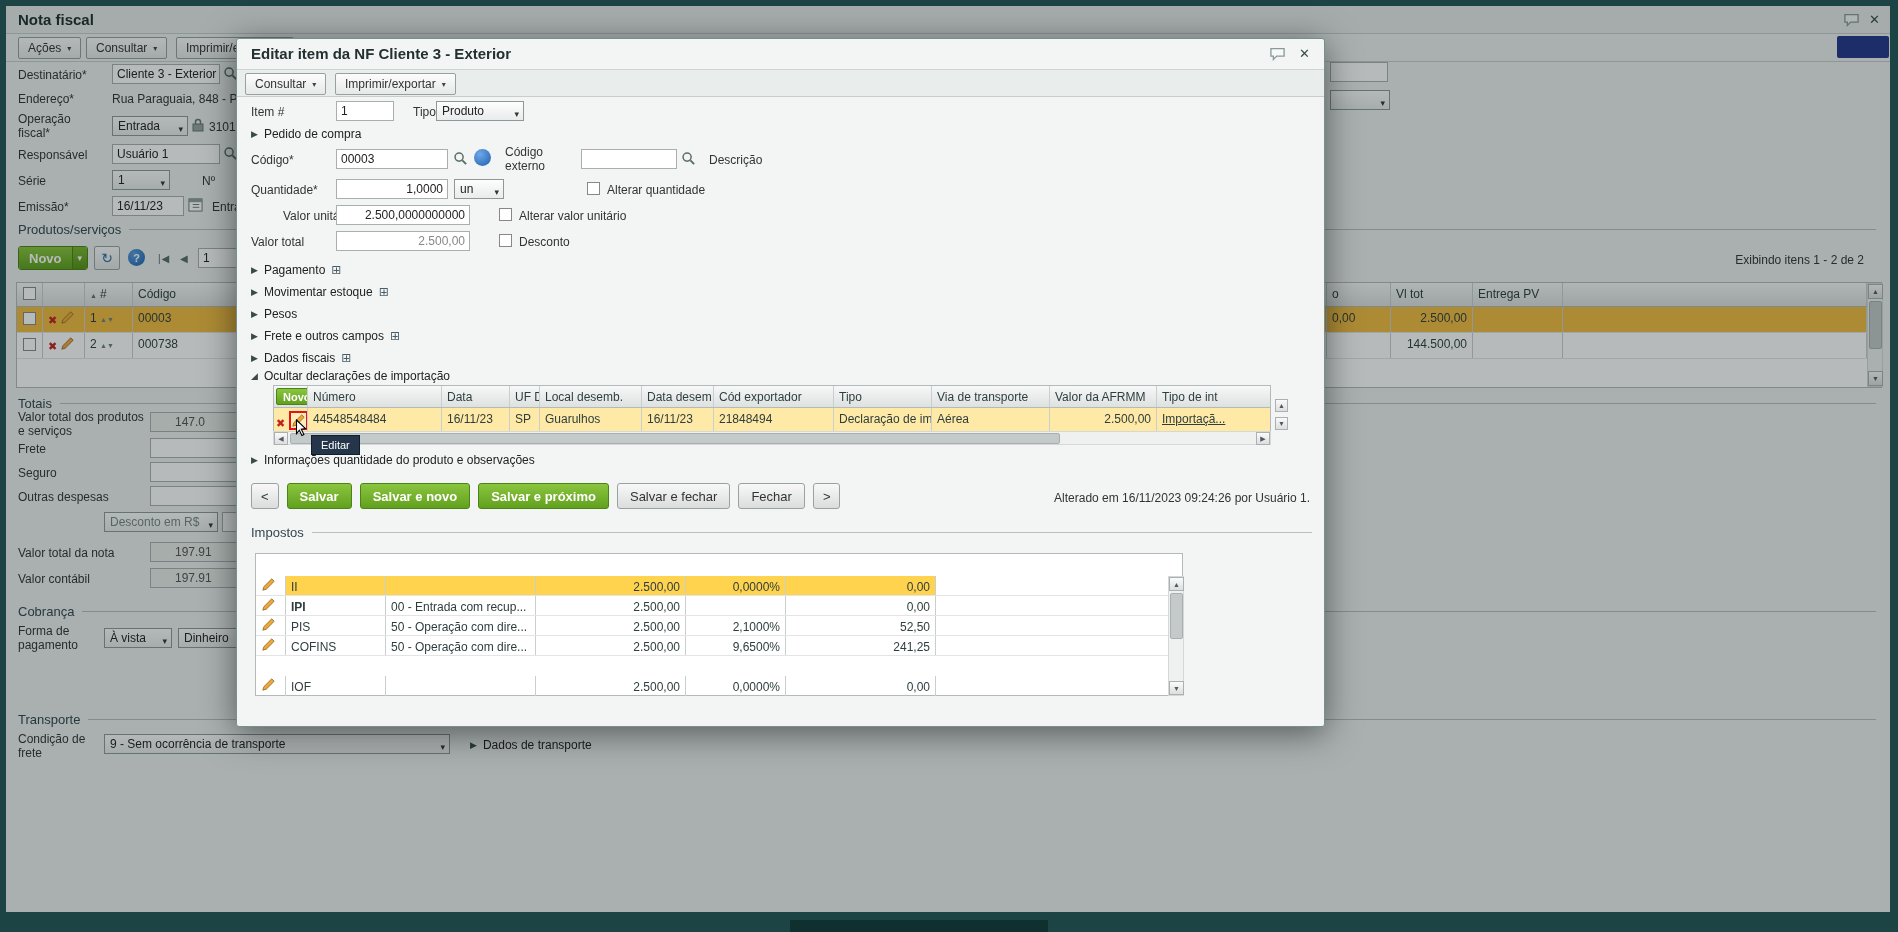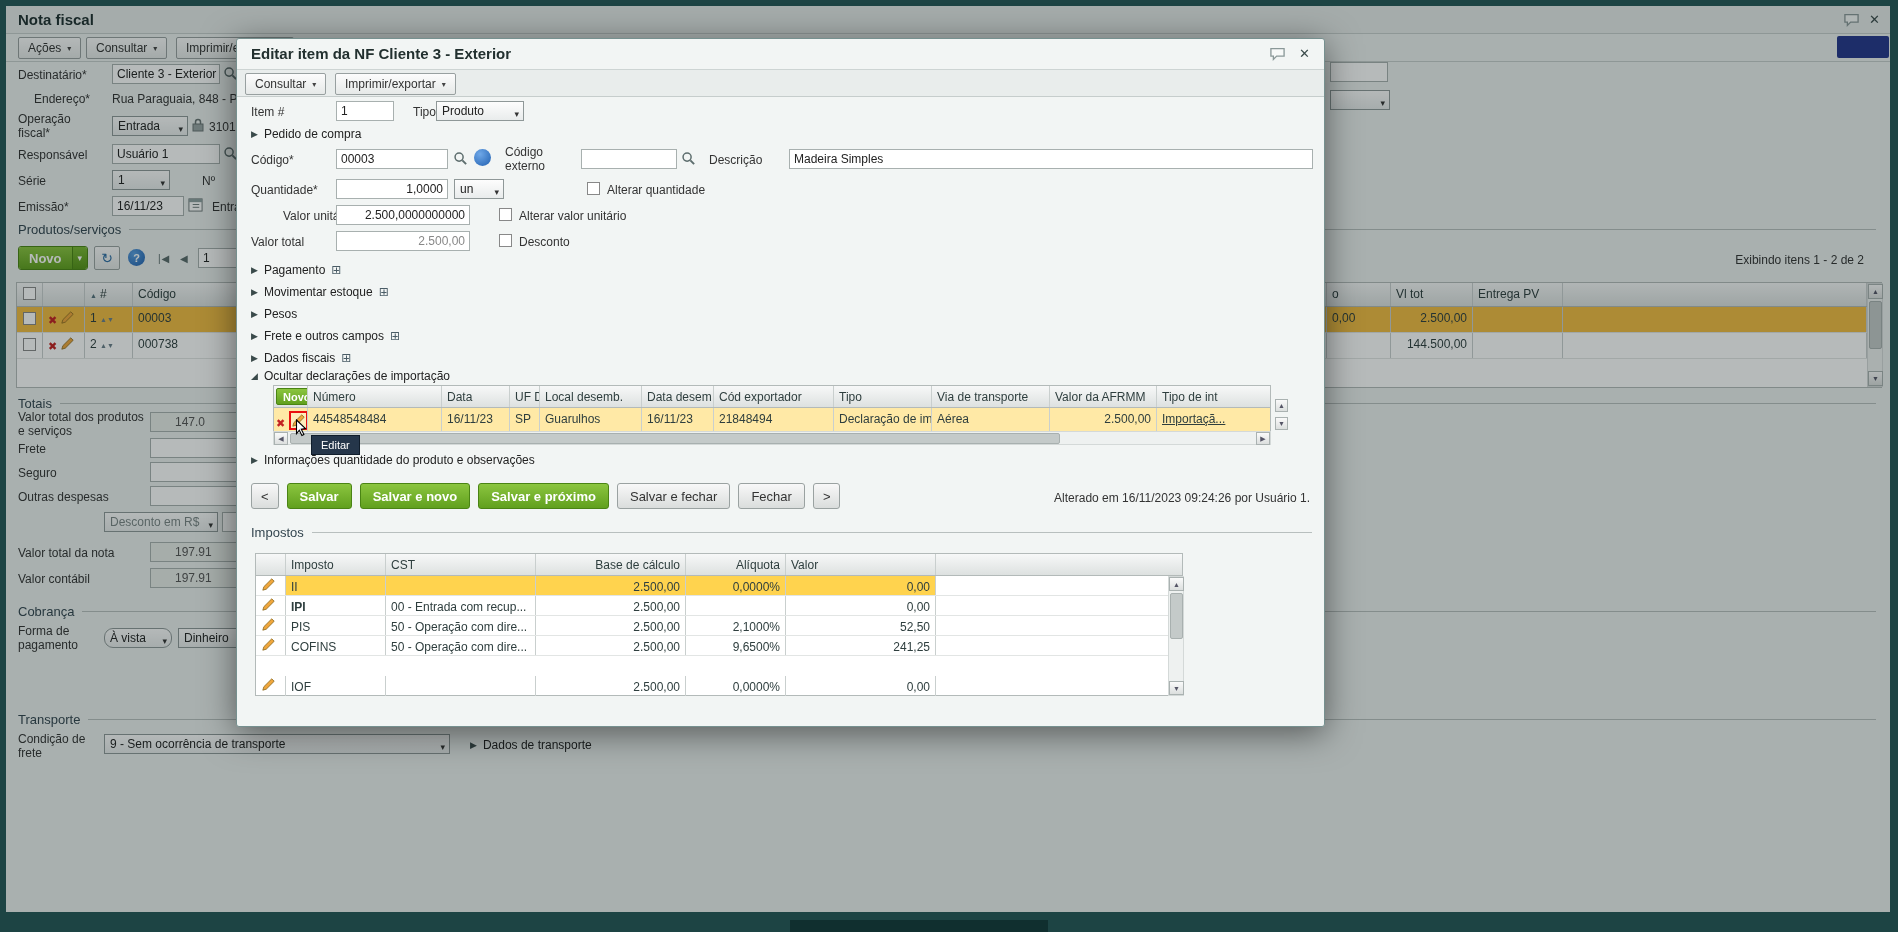--- a/index.html
+++ b/index.html
@@ -92,21 +92,21 @@
 
     <div class="lbl" style="left:12px;top:62px;">Destinatário*</div>
     <div class="inp" style="left:106px;top:58px;width:108px;">Cliente 3 - Exterior</div>
     <span class="abs" style="left:217px;top:60px;">
       <svg width="15" height="15" viewBox="0 0 16 16">
           <circle cx="6.5" cy="6.5" r="4.3" fill="none" stroke="#5d6d6d" stroke-width="1.6"></circle>
           <line x1="10" y1="10" x2="14" y2="14" stroke="#5d6d6d" stroke-width="2"></line>
         </svg>
     </span>
 
-    <div class="lbl" style="left:28px;top:86px;">Endereço*</div>
+    <div class="lbl" style="left:12px;top:86px;">Endereço*</div>
     <div class="lbl" style="left:106px;top:86px;width:124px;overflow:hidden;white-space:nowrap;">Rua Paraguaia, 848 - P</div>
 
     <div class="lbl" style="left:12px;top:106px;width:66px;">Operação fiscal*</div>
     <div class="sel" style="left:106px;top:110px;width:76px;">Entrada</div>
     <span class="abs" style="left:186px;top:112px;">
       <svg width="12" height="14" viewBox="0 0 12 14">
           <rect x="1" y="6" width="10" height="7" fill="#9aa5a5" stroke="#6a7575"></rect>
           <path d="M3.5 6V4a2.5 2.5 0 0 1 5 0v2" fill="none" stroke="#6a7575" stroke-width="1.5"></path>
         </svg>
     </span>
@@ -233,21 +233,21 @@
     <div class="inp dis" style="left:144px;top:536px;width:150px;padding-left:24px;">197.91</div>
 
     <div class="lbl" style="left:12px;top:566px;width:126px;">Valor contábil</div>
     <div class="inp dis" style="left:144px;top:562px;width:150px;padding-left:24px;">197.91</div>
 
     <div class="sec" style="left:12px;top:598px;width:1858px;">
       <span class="t">Cobrança</span>
         <span class="ln"></span>
     </div>
     <div class="lbl" style="left:12px;top:618px;width:86px;">Forma de pagamento</div>
-    <div class="sel" style="left:98px;top:622px;width:68px;border-radius:9px;">À vista</div>
+    <div class="sel" style="left:98px;top:622px;width:68px;">À vista</div>
     <div class="sel" style="left:172px;top:622px;width:100px;">Dinheiro</div>
 
     <div class="sec" style="left:12px;top:706px;width:1858px;">
       <span class="t">Transporte</span>
         <span class="ln"></span>
     </div>
     <div class="lbl" style="left:12px;top:726px;width:86px;">Condição de frete</div>
     <div class="sel" style="left:98px;top:728px;width:346px;">9 - Sem ocorrência de transporte</div>
     <div class="collap" style="left:464px;top:732px;">
       <span class="tri">▶</span>
@@ -306,21 +306,20 @@
     <div class="bluedot" style="left:237px;top:110px;"></div>
     <div class="lbl" style="left:268px;top:106px;width:54px;">Código externo</div>
     <div class="inp" style="left:344px;top:110px;width:96px;"></div>
     <span class="abs" style="left:444px;top:112px;">
       <svg width="15" height="15" viewBox="0 0 16 16">
           <circle cx="6.5" cy="6.5" r="4.3" fill="none" stroke="#5d6d6d" stroke-width="1.6"></circle>
           <line x1="10" y1="10" x2="14" y2="14" stroke="#5d6d6d" stroke-width="2"></line>
         </svg>
     </span>
     <div class="lbl" style="left:472px;top:114px;">Descrição</div>
-    <div class="inp" style="left:552px;top:110px;width:524px;">Madeira Simples</div>
 
     <div class="lbl" style="left:14px;top:144px;">Quantidade*</div>
     <div class="inp num" style="left:99px;top:140px;width:112px;">1,0000</div>
     <div class="sel" style="left:217px;top:140px;width:50px;">un</div>
     <span class="cb" style="left:350px;top:143px;"></span>
     <div class="lbl" style="left:370px;top:144px;">Alterar quantidade</div>
 
     <div class="lbl" style="left:14px;top:170px;margin-left:32px;">Valor unitário</div>
     <div class="inp num" style="left:99px;top:166px;width:134px;">2.500,0000000000</div>
     <span class="cb" style="left:262px;top:169px;"></span>
@@ -428,29 +427,20 @@
       <span class="sbtn" style="padding:0 9px;">&gt;</span>
     </div>
     <div class="lbl" style="right:14px;top:452px;">Alterado em 16/11/2023 09:24:26 por Usuário 1.</div>
 
     <div class="sec" style="left:14px;top:486px;width:1061px;">
       <span class="t">Impostos</span>
         <span class="ln"></span>
     </div>
 
     <div class="grid" style="left:18px;top:514px;width:928px;height:143px;">
-      <div class="ghead" style="height:22px;">
-        <div class="gcell" style="left:0;width:30px;"></div>
-        <div class="gcell" style="left:30px;width:100px;">Imposto</div>
-        <div class="gcell" style="left:130px;width:150px;">CST</div>
-        <div class="gcell r" style="left:280px;width:150px;">Base de cálculo</div>
-        <div class="gcell r" style="left:430px;width:100px;">Alíquota</div>
-        <div class="gcell" style="left:530px;width:150px;">Valor</div>
-        <div class="gcell" style="left:680px;width:232px;border-right:none;"></div>
-      </div>
 
       <div class="grow" style="top:22px;height:20px;">
         <div class="gcell" style="left:0;width:30px;padding:2px 6px;"><span><svg width="13" height="13" viewBox="0 0 16 16">
                 <path d="M1 15l1.3-4.3L12 1l3 3-9.7 9.7z" fill="#f0a63c" stroke="#8a6a20"></path>
               </svg></span></div>
         <div class="gcell hl" style="left:30px;width:100px;">II</div>
         <div class="gcell hl" style="left:130px;width:150px;"></div>
         <div class="gcell hl r" style="left:280px;width:150px;">2.500,00</div>
         <div class="gcell hl r" style="left:430px;width:100px;">0,0000%</div>
         <div class="gcell hl r" style="left:530px;width:150px;">0,00</div>

